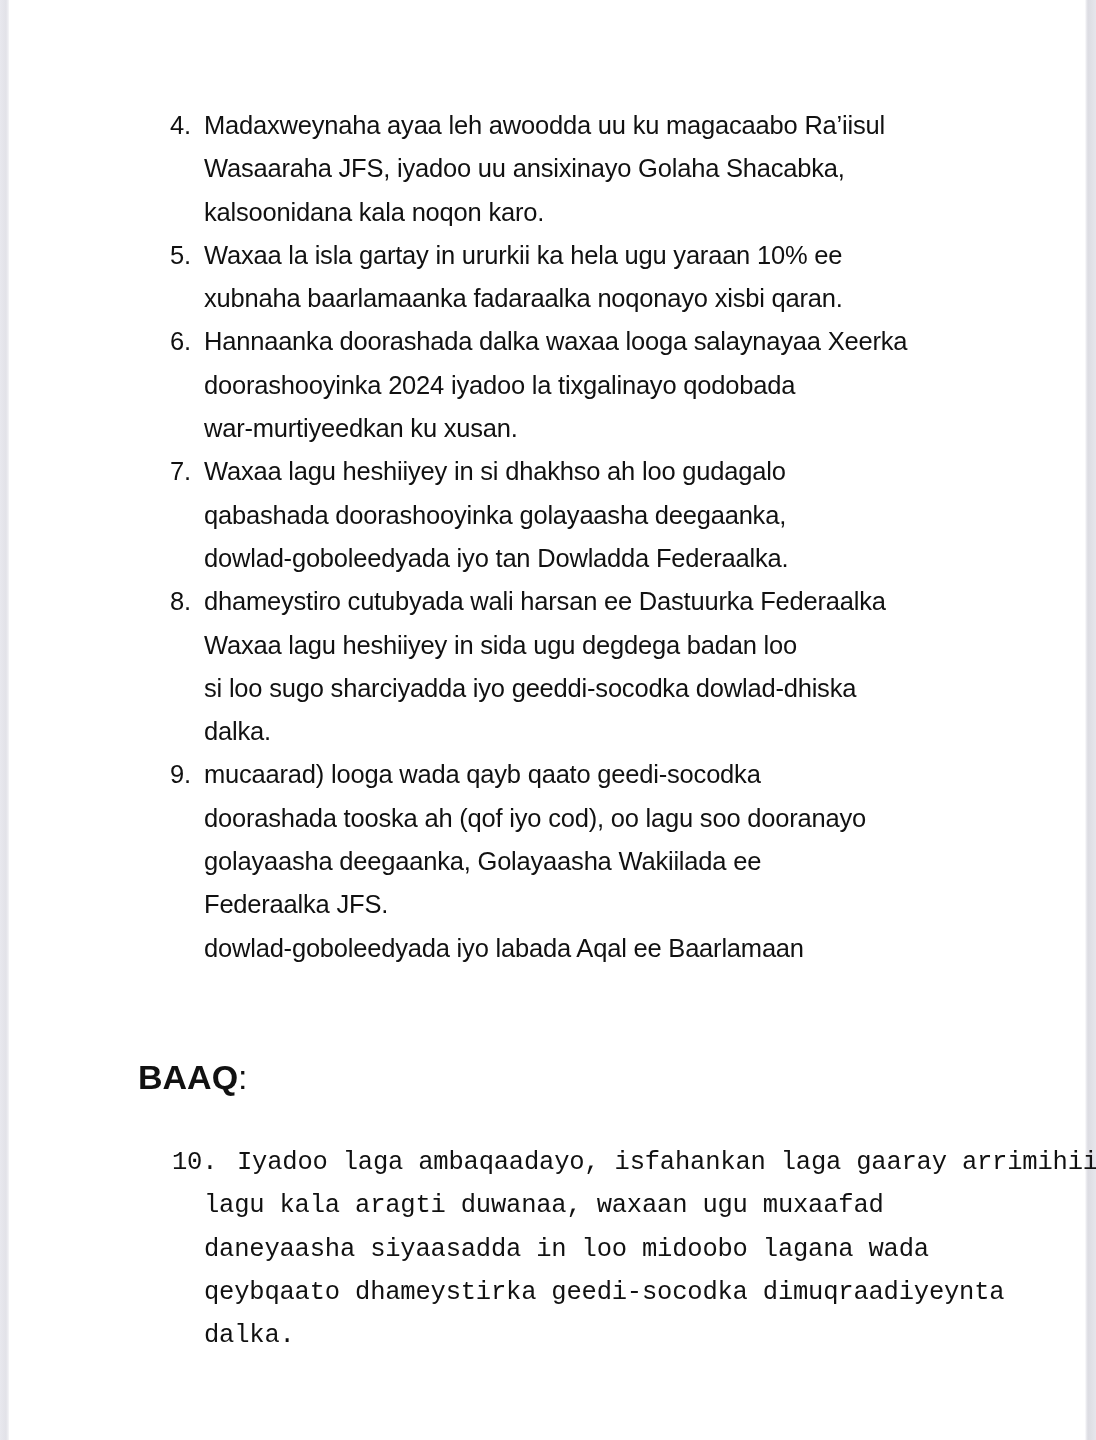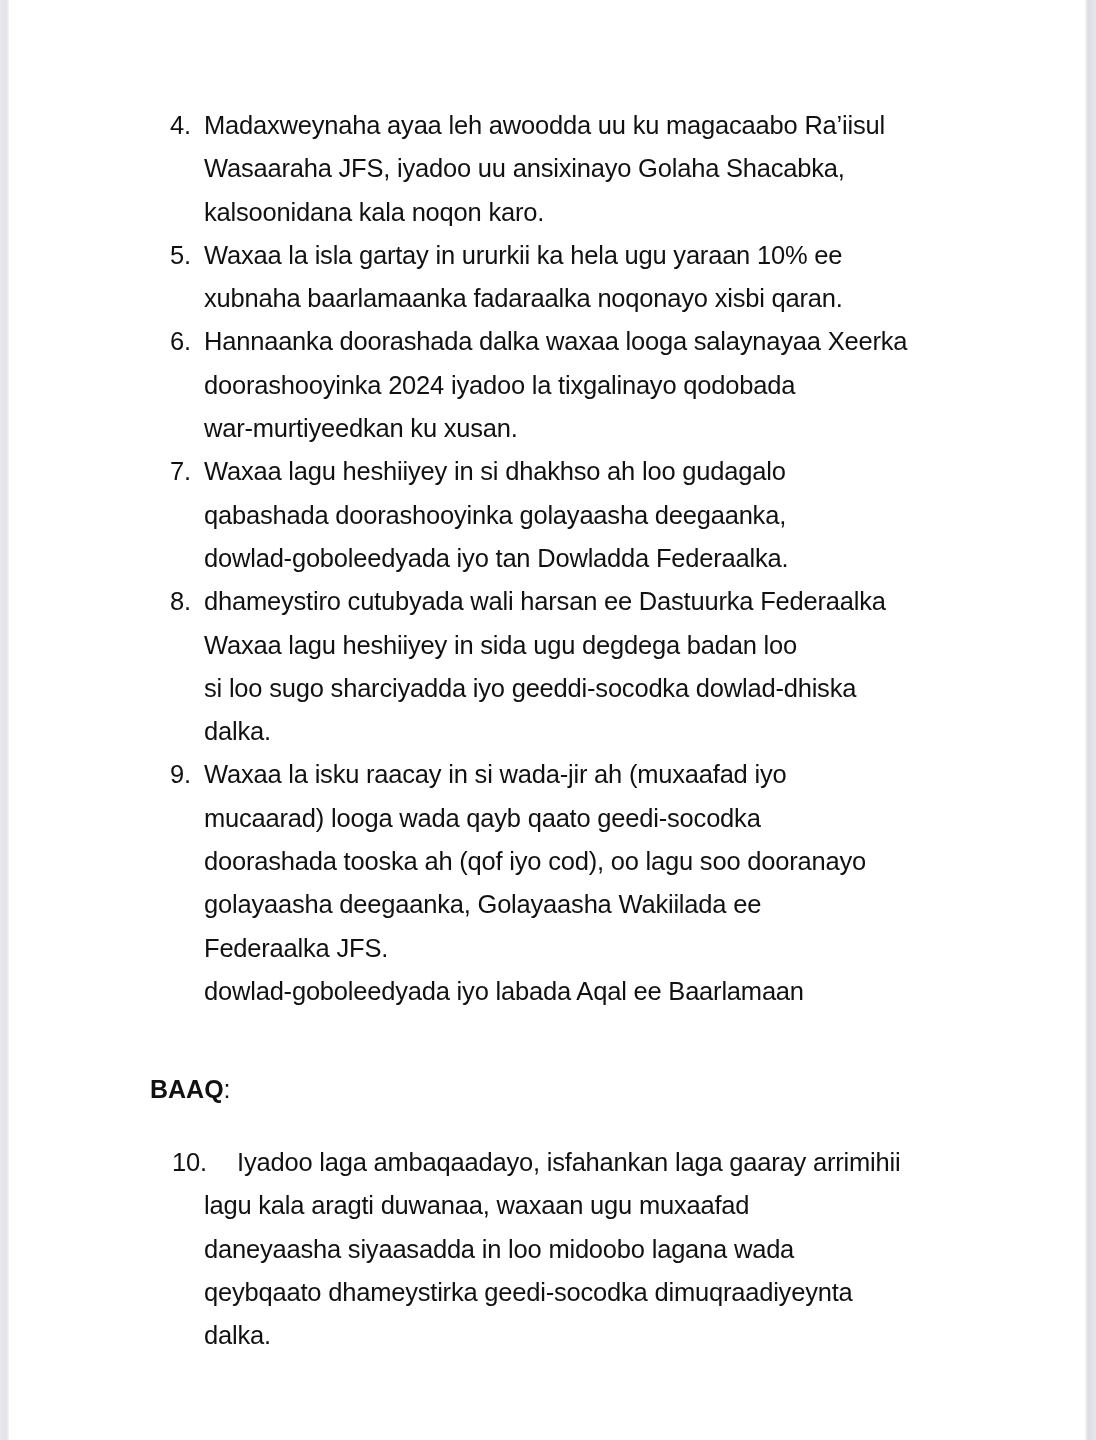--- a/index.html
+++ b/index.html
@@ -55,33 +55,34 @@
       top: 0;
     }
     .item .line {
       display: block;
       white-space: nowrap;
     }
     .heading {
       position: absolute;
       left: 138px;
       top: 1059px;
-      font-size: 25px;
+      font-size: 34px;
       line-height: 36px;
-      margin: 12px;
+      margin: 0;
     }
     .heading b { font-weight: 700; }
     .item10 {
       position: absolute;
       left: 172px;
       top: 1141px;
       width: 820px;
       font-size: 25.5px;
       line-height: 43.3px;
       letter-spacing: -0.2px;
+      font-family: Liberation Mono, monospace;
     }
     .item10 .num {
       position: absolute;
       left: 0;
       top: 0;
     }
     .item10 .first {
       display: block;
       padding-left: 65px;
       white-space: nowrap;
@@ -126,21 +127,20 @@
     </li>
     <li class="item">
       <span class="num">8.</span>
       <span class="line">dhameystiro cutubyada wali harsan ee Dastuurka Federaalka</span>
       <span class="line">Waxaa lagu heshiiyey in sida ugu degdega badan loo</span>
       <span class="line">si loo sugo sharciyadda iyo geeddi-socodka dowlad-dhiska</span>
       <span class="line">dalka.</span>
     </li>
     <li class="item">
       <span class="num">9.</span>
-      <span class="line">Waxaa la isku raacay in si wada-jir ah (muxaafad iyo</span>
       <span class="line">mucaarad) looga wada qayb qaato geedi-socodka</span>
       <span class="line">doorashada tooska ah (qof iyo cod), oo lagu soo dooranayo</span>
       <span class="line">golayaasha deegaanka, Golayaasha Wakiilada ee</span>
       <span class="line">Federaalka JFS.</span>
       <span class="line">dowlad-goboleedyada iyo labada Aqal ee Baarlamaan</span>
     </li>
   </ol>
 
   <p class="heading"><b>BAAQ</b><span>:</span></p>
 

